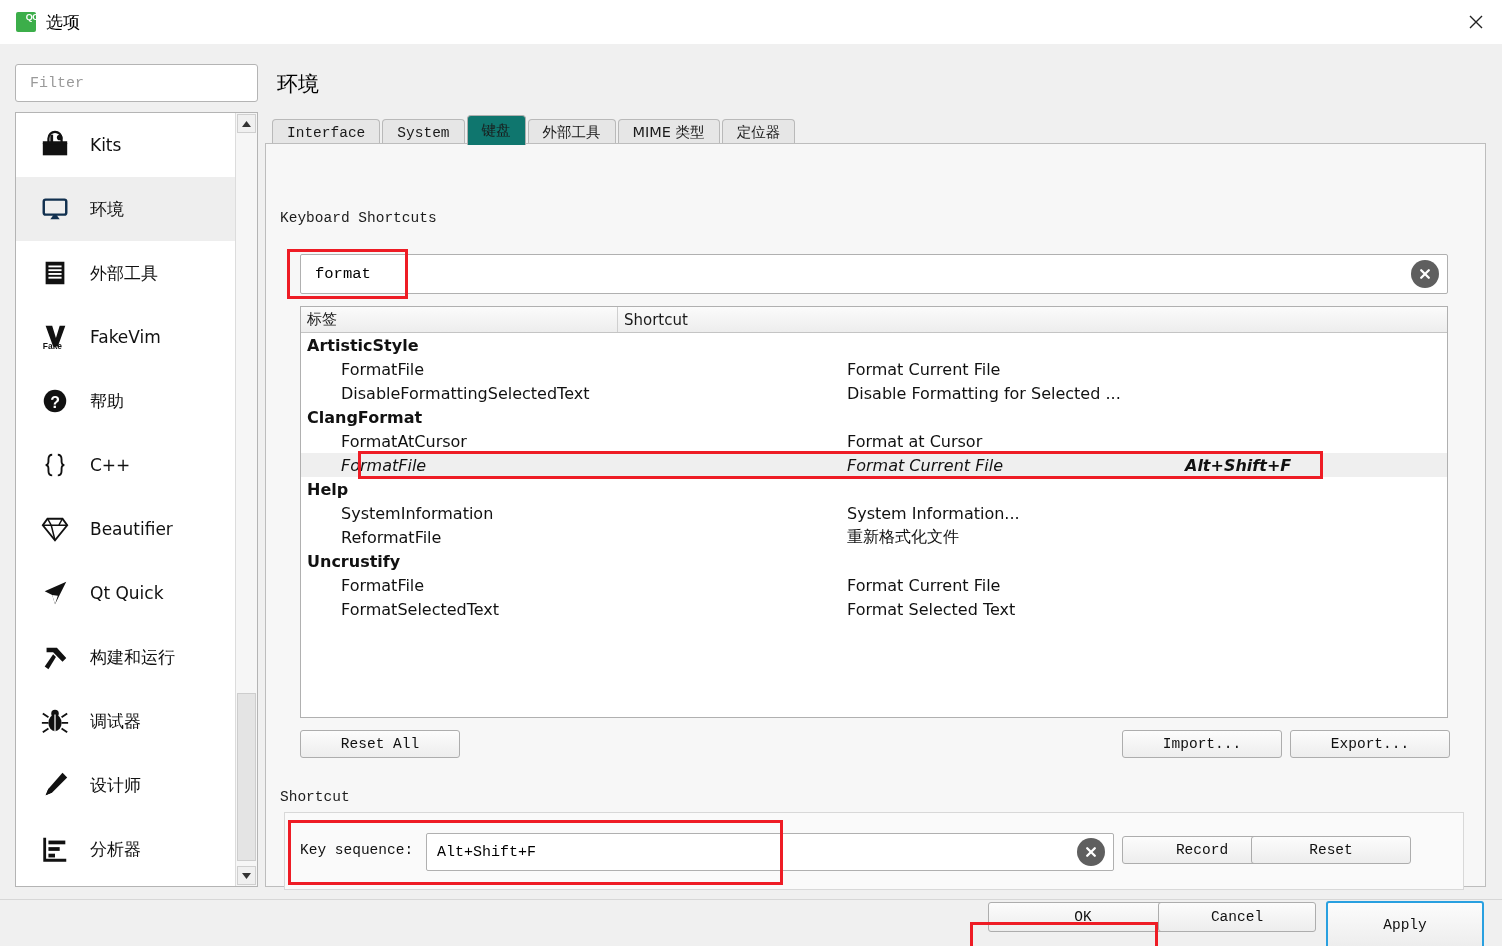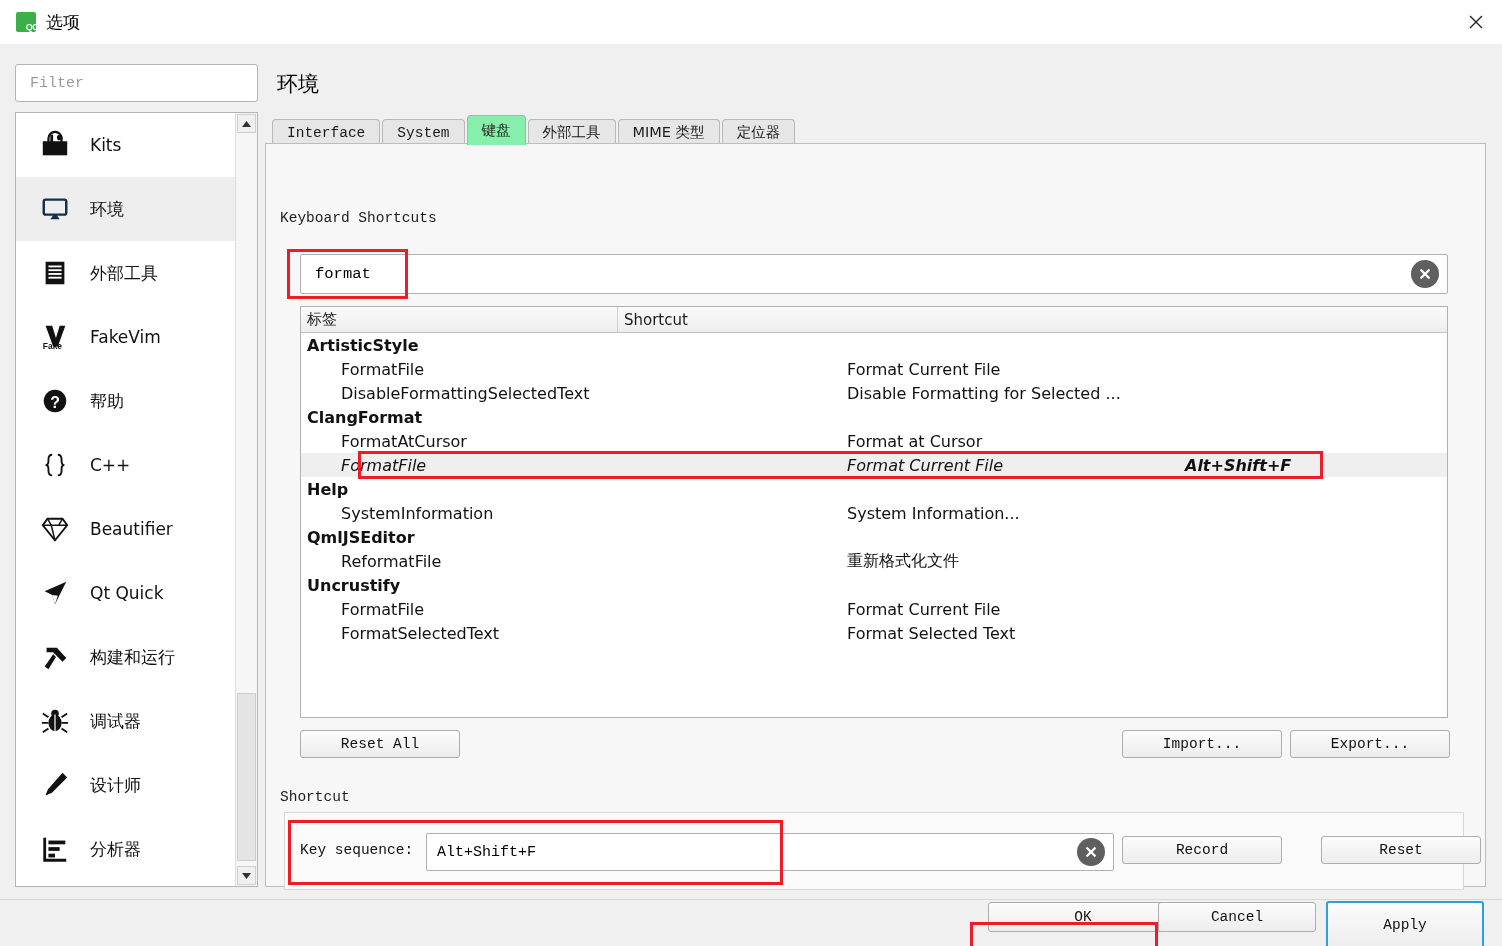--- a/index.html
+++ b/index.html
@@ -17,21 +17,21 @@
   
   .titlebar{
     position:absolute; left:0; top:0; width:1502px; height:44px;
     background:#ffffff;
     display:flex; align-items:center;
   }
   .title-left{ display:flex; align-items:center; padding-left:16px; gap:10px; }
   .qc-icon{
     width:20px; height:20px; background:#3cae4a;
     border-radius:2px; position:relative;
-    display:flex; align-items:flex-end; justify-content:center;padding-left:12px;
+    display:flex; align-items:flex-start; justify-content:center;padding-left:12px;
   }
   .qc-icon span{
     color:#fff; font-size:9px; font-weight:bold;
     font-family:"Liberation Sans", sans-serif; letter-spacing:-0.5px;
   }
   .win-title{ font-size:17px; color:#000; font-family:"DejaVu Sans", sans-serif; }
   .close-btn{
     position:absolute; right:0; top:0; width:52px; height:44px;
     display:flex; align-items:center; justify-content:center;
     cursor:pointer;
@@ -109,21 +109,21 @@
   .tab{
     height:26px; padding:0 14px;
     background:#e6e6e6; border:1px solid #b9b9b9; border-bottom:none;
     border-radius:4px 4px 0 0;
     display:flex; align-items:center; justify-content:center;
     font-family:"Liberation Mono", monospace; font-size:14.5px; color:#1a1a1a;
     cursor:pointer; position:relative;
   }
   .tab.cjk{ font-family:"DejaVu Sans", sans-serif; font-size:14.5px; }
   .tab.active{
-    background:#86efac; height:30px; z-index:3; border-color:#b0b0b0;
+    background:#0f766e; height:30px; z-index:3; border-color:#b0b0b0;
   }
 
   .tabpanel{
     position:absolute; left:265px; top:99px; width:1221px; height:744px;
     background:#f7f7f7; border:1px solid #bdbdbd;
   }
 
   .section-label{
     position:absolute; font-family:"Liberation Mono", monospace;
     font-size:14.5px; color:#1c1c1c;
@@ -217,21 +217,21 @@
   .keyseq-wrap{
     position:absolute; left:426px; top:789px; width:688px; height:38px;
     background:#fff; border:1px solid #b0b0b0; border-radius:2px;
     display:flex; align-items:center; padding:0 8px;
   }
   .keyseq-wrap input{
     border:0; outline:0; flex:1; background:transparent;
     font-family:"Liberation Mono", monospace; font-size:15px; color:#000;
   }
   #record-btn{ position:absolute; left:1122px; top:792px; width:160px; height:28px; }
-  #reset-btn{ position:absolute; left:1321px; top:792px; width:160px; height:28px; }
+  #reset-btn{ position:absolute; left:1251px; top:792px; width:160px; height:28px; }
 
   
   .footer-sep{
     position:absolute; left:0; top:855px; width:1502px; height:1px; background:#d7d7d7;
   }
   #ok-btn{ position:absolute; left:988px; top:858px; width:190px; height:30px; }
   #cancel-btn{ position:absolute; left:1158px; top:858px; width:158px; height:30px; }
   #apply-btn{ position:absolute; left:1326px; top:857px; width:158px; height:48px; }
 
   
@@ -469,25 +469,20 @@
         <div class="trow group">
           <span class="tc tc-cmd">Help</span>
           <span class="tc tc-label"></span>
           <span class="tc tc-sc"></span>
         </div>
         <div class="trow child">
           <span class="tc tc-cmd">SystemInformation</span>
           <span class="tc tc-label">System Information...</span>
           <span class="tc tc-sc"></span>
         </div>
-        <div class="trow group">
-          <span class="tc tc-cmd">QmlJSEditor</span>
-          <span class="tc tc-label"></span>
-          <span class="tc tc-sc"></span>
-        </div>
         <div class="trow child">
           <span class="tc tc-cmd">ReformatFile</span>
           <span class="tc tc-label">重新格式化文件</span>
           <span class="tc tc-sc"></span>
         </div>
         <div class="trow group">
           <span class="tc tc-cmd">Uncrustify</span>
           <span class="tc tc-label"></span>
           <span class="tc tc-sc"></span>
         </div>

